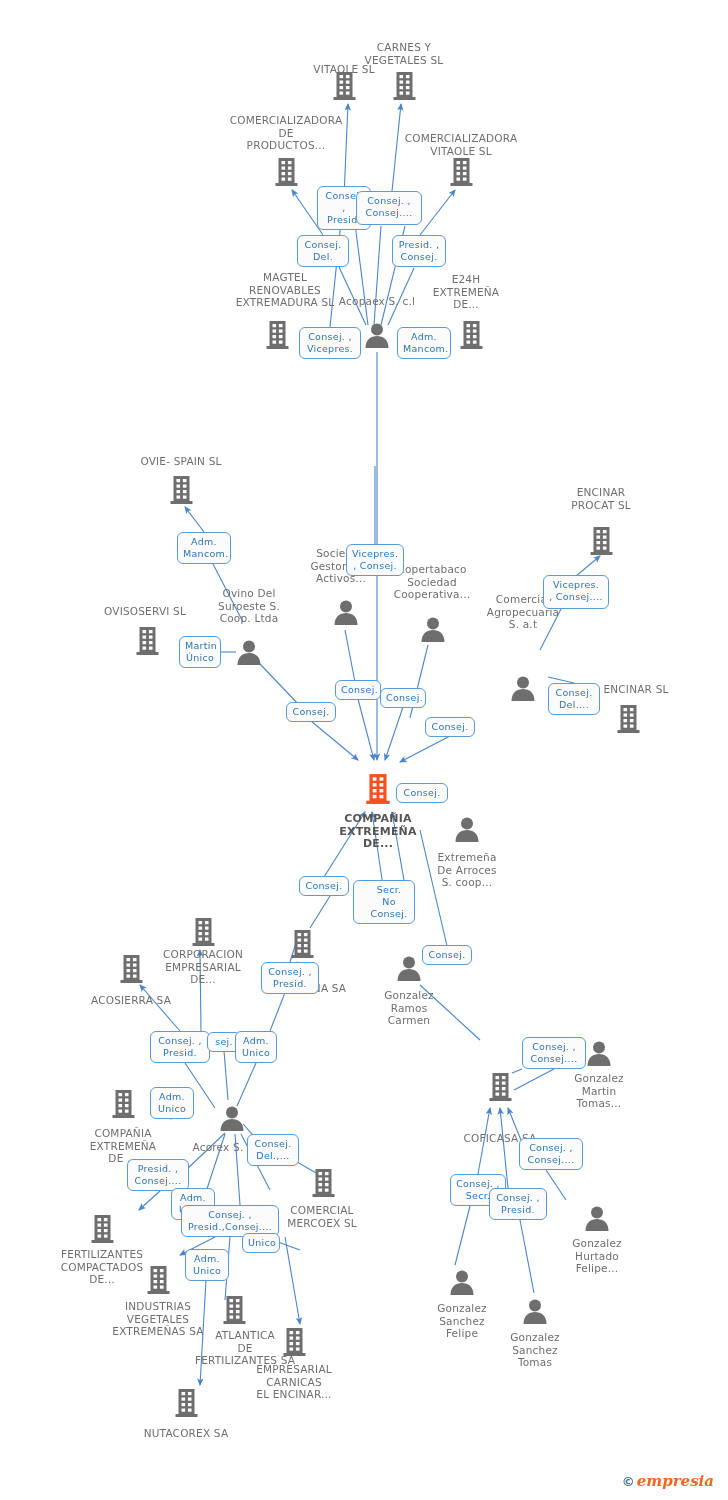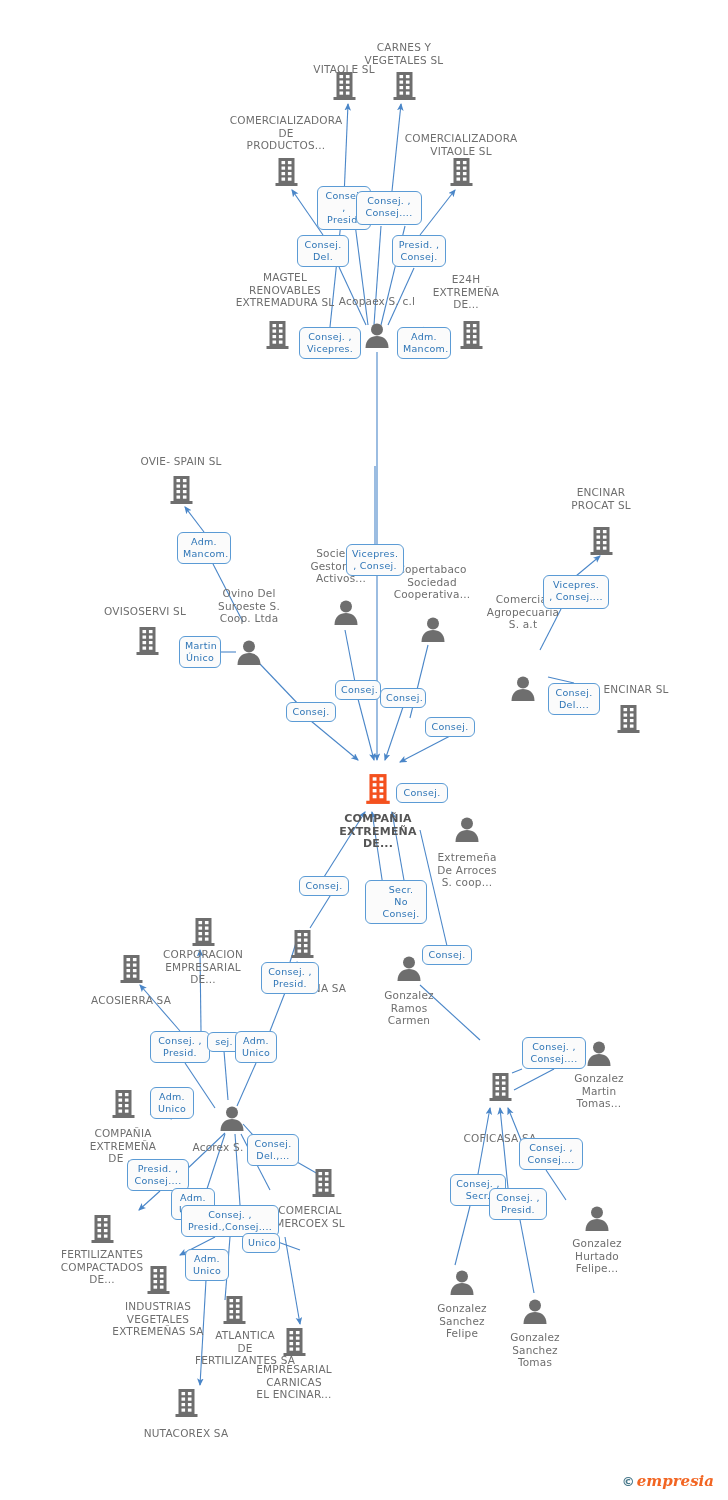--- a/index.html
+++ b/index.html
@@ -525,21 +525,21 @@
             <rect x="7" y="4" width="3.6" height="3.2" fill="#ffffff"></rect>
             <rect x="13.4" y="4" width="3.6" height="3.2" fill="#ffffff"></rect>
             <rect x="7" y="9.5" width="3.6" height="3.2" fill="#ffffff"></rect>
             <rect x="13.4" y="9.5" width="3.6" height="3.2" fill="#ffffff"></rect>
             <rect x="7" y="15" width="3.6" height="3.2" fill="#ffffff"></rect>
             <rect x="13.4" y="15" width="3.6" height="3.2" fill="#ffffff"></rect>
             <rect x="7" y="20.5" width="3.6" height="3.2" fill="#ffffff"></rect>
             <rect x="13.4" y="20.5" width="3.6" height="3.2" fill="#ffffff"></rect>
           </svg></span>
       </div>
-      <div class="node" style="left: 310px; top: 1203px;">
+      <div class="node" style="left: 322px; top: 1203px;">
         <span class="label">COMERCIAL
 MERCOEX  SL</span>
       </div>
       <div class="node" style="left: 102px; top: 1214px; width: 40px;">
         <span class="glyph"><svg width="25" height="30" viewBox="0 0 24 30" xmlns="http://www.w3.org/2000/svg">
             <rect x="4" y="1" width="16" height="26" fill="#6e6e6e"></rect>
             <rect x="1" y="26" width="22" height="3" fill="#6e6e6e"></rect>
             <rect x="7" y="4" width="3.6" height="3.2" fill="#ffffff"></rect>
             <rect x="13.4" y="4" width="3.6" height="3.2" fill="#ffffff"></rect>
             <rect x="7" y="9.5" width="3.6" height="3.2" fill="#ffffff"></rect>
@@ -713,21 +713,21 @@
       <div class="relbox" style="left: 200px; top: 652px; width: 42px; min-height: 32px; border-color: rgb(91, 155, 213); color: rgb(46, 117, 182);">Martin
 Único</div>
       <div class="relbox" style="left: 358px; top: 690px; width: 46px; min-height: 18px; border-color: rgb(91, 155, 213); color: rgb(46, 117, 182);">Consej.</div>
       <div class="relbox" style="left: 403px; top: 698px; width: 46px; min-height: 18px; border-color: rgb(91, 155, 213); color: rgb(46, 117, 182);">Consej.</div>
       <div class="relbox" style="left: 311px; top: 712px; width: 50px; min-height: 18px; border-color: rgb(91, 155, 213); color: rgb(46, 117, 182);">Consej.</div>
       <div class="relbox" style="left: 450px; top: 727px; width: 50px; min-height: 18px; border-color: rgb(91, 155, 213); color: rgb(46, 117, 182);">Consej.</div>
       <div class="relbox" style="left: 574px; top: 699px; width: 52px; min-height: 32px; border-color: rgb(91, 155, 213); color: rgb(46, 117, 182);">Consej.
 Del....</div>
       <div class="relbox" style="left: 422px; top: 793px; width: 52px; min-height: 18px; border-color: rgb(91, 155, 213); color: rgb(46, 117, 182);">Consej.</div>
       <div class="relbox" style="left: 324px; top: 886px; width: 50px; min-height: 18px; border-color: rgb(91, 155, 213); color: rgb(46, 117, 182);">Consej.</div>
-      <div class="relbox" style="left: 396px; top: 902px; width: 62px; min-height: 32px; border-color: rgb(91, 155, 213); color: rgb(46, 117, 182); padding-left: 15px;">Secr.  No
+      <div class="relbox" style="left: 384px; top: 902px; width: 62px; min-height: 32px; border-color: rgb(91, 155, 213); color: rgb(46, 117, 182); padding-left: 15px;">Secr.  No
 Consej.</div>
       <div class="relbox" style="left: 447px; top: 955px; width: 50px; min-height: 18px; border-color: rgb(91, 155, 213); color: rgb(46, 117, 182);">Consej.</div>
       <div class="relbox" style="left: 290px; top: 978px; width: 58px; min-height: 32px; border-color: rgb(91, 155, 213); color: rgb(46, 117, 182);">Consej. ,
 Presid.</div>
       <div class="relbox" style="left: 180px; top: 1047px; width: 60px; min-height: 32px; border-color: rgb(91, 155, 213); color: rgb(46, 117, 182);">Consej. ,
 Presid.</div>
       <div class="relbox" style="left: 224px; top: 1042px; width: 34px; min-height: 18px; border-color: rgb(91, 155, 213); color: rgb(46, 117, 182);">sej.</div>
       <div class="relbox" style="left: 256px; top: 1047px; width: 42px; min-height: 32px; border-color: rgb(91, 155, 213); color: rgb(46, 117, 182);">Adm.
 Unico</div>
       <div class="relbox" style="left: 172px; top: 1103px; width: 44px; min-height: 32px; border-color: rgb(91, 155, 213); color: rgb(46, 117, 182);">Adm.

